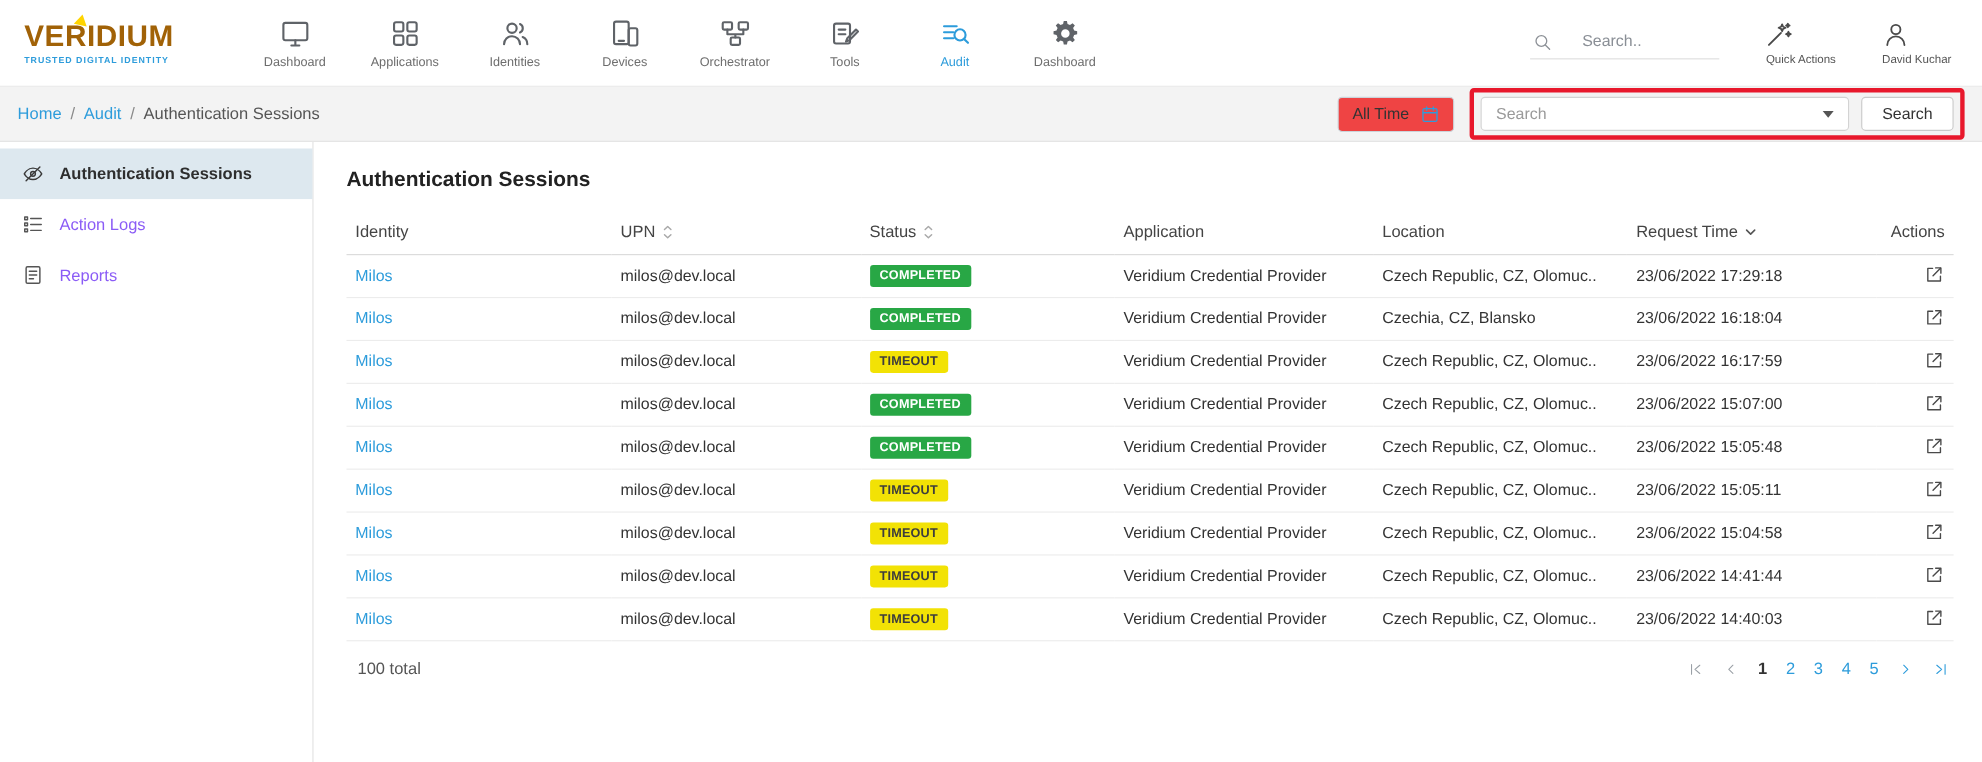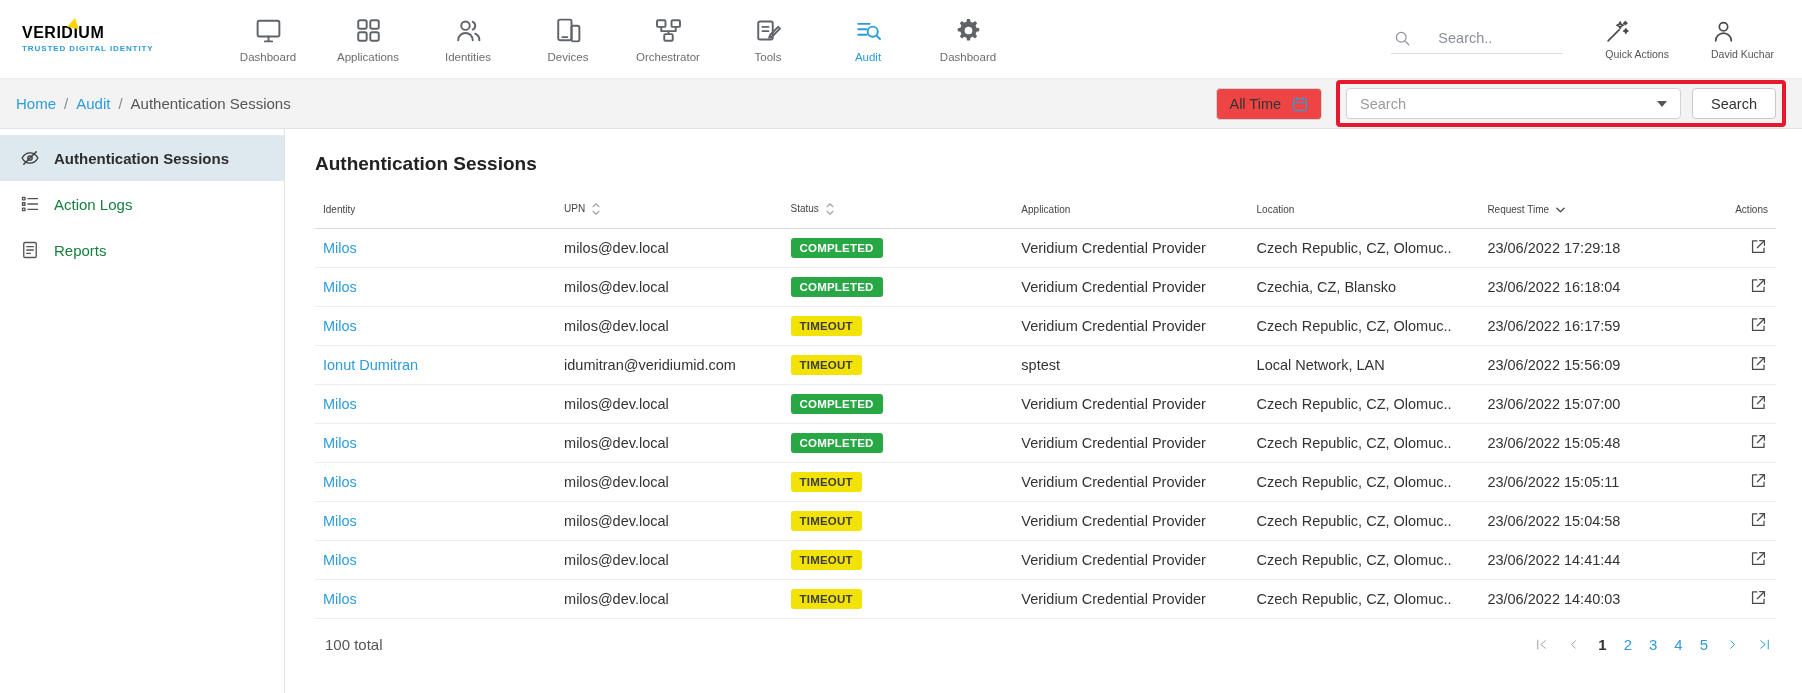--- a/index.html
+++ b/index.html
@@ -4,21 +4,21 @@
 <style>
   *{box-sizing:border-box;margin:0;padding:0}
   html,body{width:1802px;height:693px;overflow:hidden}
   body{font-family:"Liberation Sans",sans-serif;background:#fff;color:#333}
   .icon{display:inline-flex;align-items:center;justify-content:center}
   .icon svg{width:20px;height:20px;display:block}
 
   
   .topbar{display:flex;align-items:center;height:78px;padding:0 22px;background:#fff}
   .logo{width:178px;cursor:pointer}
-  .logo-text{font-size:16px;font-weight:800;color:#000000;letter-spacing:.5px;position:relative;line-height:1}
+  .logo-text{font-size:27px;font-weight:800;color:#a16207;letter-spacing:.5px;position:relative;line-height:1}
   .logo-tri{position:absolute;left:46px;top:-7px;width:0;height:0;border-left:6px solid transparent;border-right:6px solid transparent;border-bottom:10px solid #ffd400;transform:rotate(12deg)}
   .logo-tagline{font-size:8px;color:#2d9cdb;letter-spacing:.9px;font-weight:bold;margin-top:3px}
   .main-nav{display:flex;margin-left:18px}
   .nav-item{width:100px;display:flex;flex-direction:column;align-items:center;gap:6px;color:#5f6368;cursor:pointer}
   .nav-item .icon svg{width:29px;height:29px}
   .nav-label{font-size:11.5px;color:#6d6d6d}
   .nav-item.active{color:#2d9cdb}
   .nav-item.active .nav-label{color:#2d9cdb}
   .topbar-right{margin-left:auto;display:flex;align-items:center;gap:42px;padding-right:6px}
   .top-search{display:flex;align-items:center;gap:27px;border-bottom:1px solid #ddd;padding:4px 2px 6px 2px;width:172px;color:#8d9197}
@@ -41,31 +41,31 @@
   .time-filter .icon svg{width:18px;height:18px}
   .annotation-box{display:flex;align-items:center;gap:11px;border:4px solid #e8182c;border-radius:4px;padding:4px 6px;margin-left:14px}
   .filter-select{display:flex;align-items:center;justify-content:space-between;width:335px;height:31px;background:#fff;border:1px solid #d3d3d3;border-radius:4px;padding:0 13px;cursor:pointer}
   .select-placeholder{color:#9a9a9a;font-size:14.5px}
   .caret{width:0;height:0;border-left:5px solid transparent;border-right:5px solid transparent;border-top:6px solid #555}
   .search-button{height:31px;padding:0 18px;background:#fff;border:1px solid #c9c9c9;border-radius:4px;font-family:inherit;font-size:14.5px;color:#333;cursor:pointer}
 
   
   .layout{display:flex;height:564px;background:#fff}
   .sidebar{width:285px;border-right:1px solid #e2e2e2;padding-top:6px;flex-shrink:0}
-  .side-item{display:flex;align-items:center;gap:14px;height:46px;padding:0 20px;font-size:15px;color:#15803d;cursor:pointer}
+  .side-item{display:flex;align-items:center;gap:14px;height:46px;padding:0 20px;font-size:15px;color:#8b5cf6;cursor:pointer}
   .side-item .icon{color:#555}
   .side-item .icon svg{width:20px;height:20px}
   .side-item.active{background:#dde8ef;color:#2e2e2e;font-weight:bold}
   .side-item.active .icon{color:#3a3a3a}
 
   .main{flex:1;padding:24px 26px 0 30px;min-width:0}
   .page-title{font-size:19px;font-weight:bold;color:#222;margin-bottom:15px}
 
   table{width:100%;border-collapse:collapse;table-layout:fixed}
-  th{font-size:10px;font-weight:normal;color:#444;text-align:left;padding:12px 8px;border-bottom:1px solid #d9d9d9;white-space:nowrap}
+  th{font-size:15px;font-weight:normal;color:#444;text-align:left;padding:12px 8px;border-bottom:1px solid #d9d9d9;white-space:nowrap}
   th.right,td.actions-cell{text-align:right}
   th .icon{vertical-align:middle;margin-left:6px}
   .sort-both{color:#a9a9a9}
   .sort-both svg{width:10px;height:14px}
   .sort-desc{color:#555}
   .sort-desc svg{width:11px;height:8px}
   td{font-size:14.5px;color:#333;padding:0 8px;height:39px;border-bottom:1px solid #ececec;white-space:nowrap;overflow:hidden}
   .identity-link{color:#2d9cdb;text-decoration:none;cursor:pointer}
   .badge{display:inline-block;font-size:11.5px;font-weight:bold;padding:4px 9px;border-radius:3px;letter-spacing:.2px}
   .badge.completed{background:#28a745;color:#fff}
@@ -332,35 +332,20 @@
                 </svg>
               </span></td>
           </tr>
           <tr class="table-row">
             <td><a class="identity-link">Milos</a></td>
             <td>milos@dev.local</td>
             <td><span class="badge timeout">TIMEOUT</span></td>
             <td>Veridium Credential Provider</td>
             <td>Czech Republic, CZ, Olomuc..</td>
             <td>23/06/2022 16:17:59</td>
-            <td class="actions-cell"><span class="icon action-icon">
-                <svg viewBox="0 0 24 24" fill="none" stroke="currentColor" stroke-width="1.6" stroke-linecap="round" stroke-linejoin="round">
-                  <path d="M10 5H4.5v14.5H19V14"></path>
-                  <path d="M13.5 4.5h6v6"></path>
-                  <path d="M19 5l-8.5 8.5"></path>
-                </svg>
-              </span></td>
-          </tr>
-          <tr class="table-row">
-            <td><a class="identity-link">Ionut Dumitran</a></td>
-            <td>idumitran@veridiumid.com</td>
-            <td><span class="badge timeout">TIMEOUT</span></td>
-            <td>sptest</td>
-            <td>Local Network, LAN</td>
-            <td>23/06/2022 15:56:09</td>
             <td class="actions-cell"><span class="icon action-icon">
                 <svg viewBox="0 0 24 24" fill="none" stroke="currentColor" stroke-width="1.6" stroke-linecap="round" stroke-linejoin="round">
                   <path d="M10 5H4.5v14.5H19V14"></path>
                   <path d="M13.5 4.5h6v6"></path>
                   <path d="M19 5l-8.5 8.5"></path>
                 </svg>
               </span></td>
           </tr>
           <tr class="table-row">
             <td><a class="identity-link">Milos</a></td>

